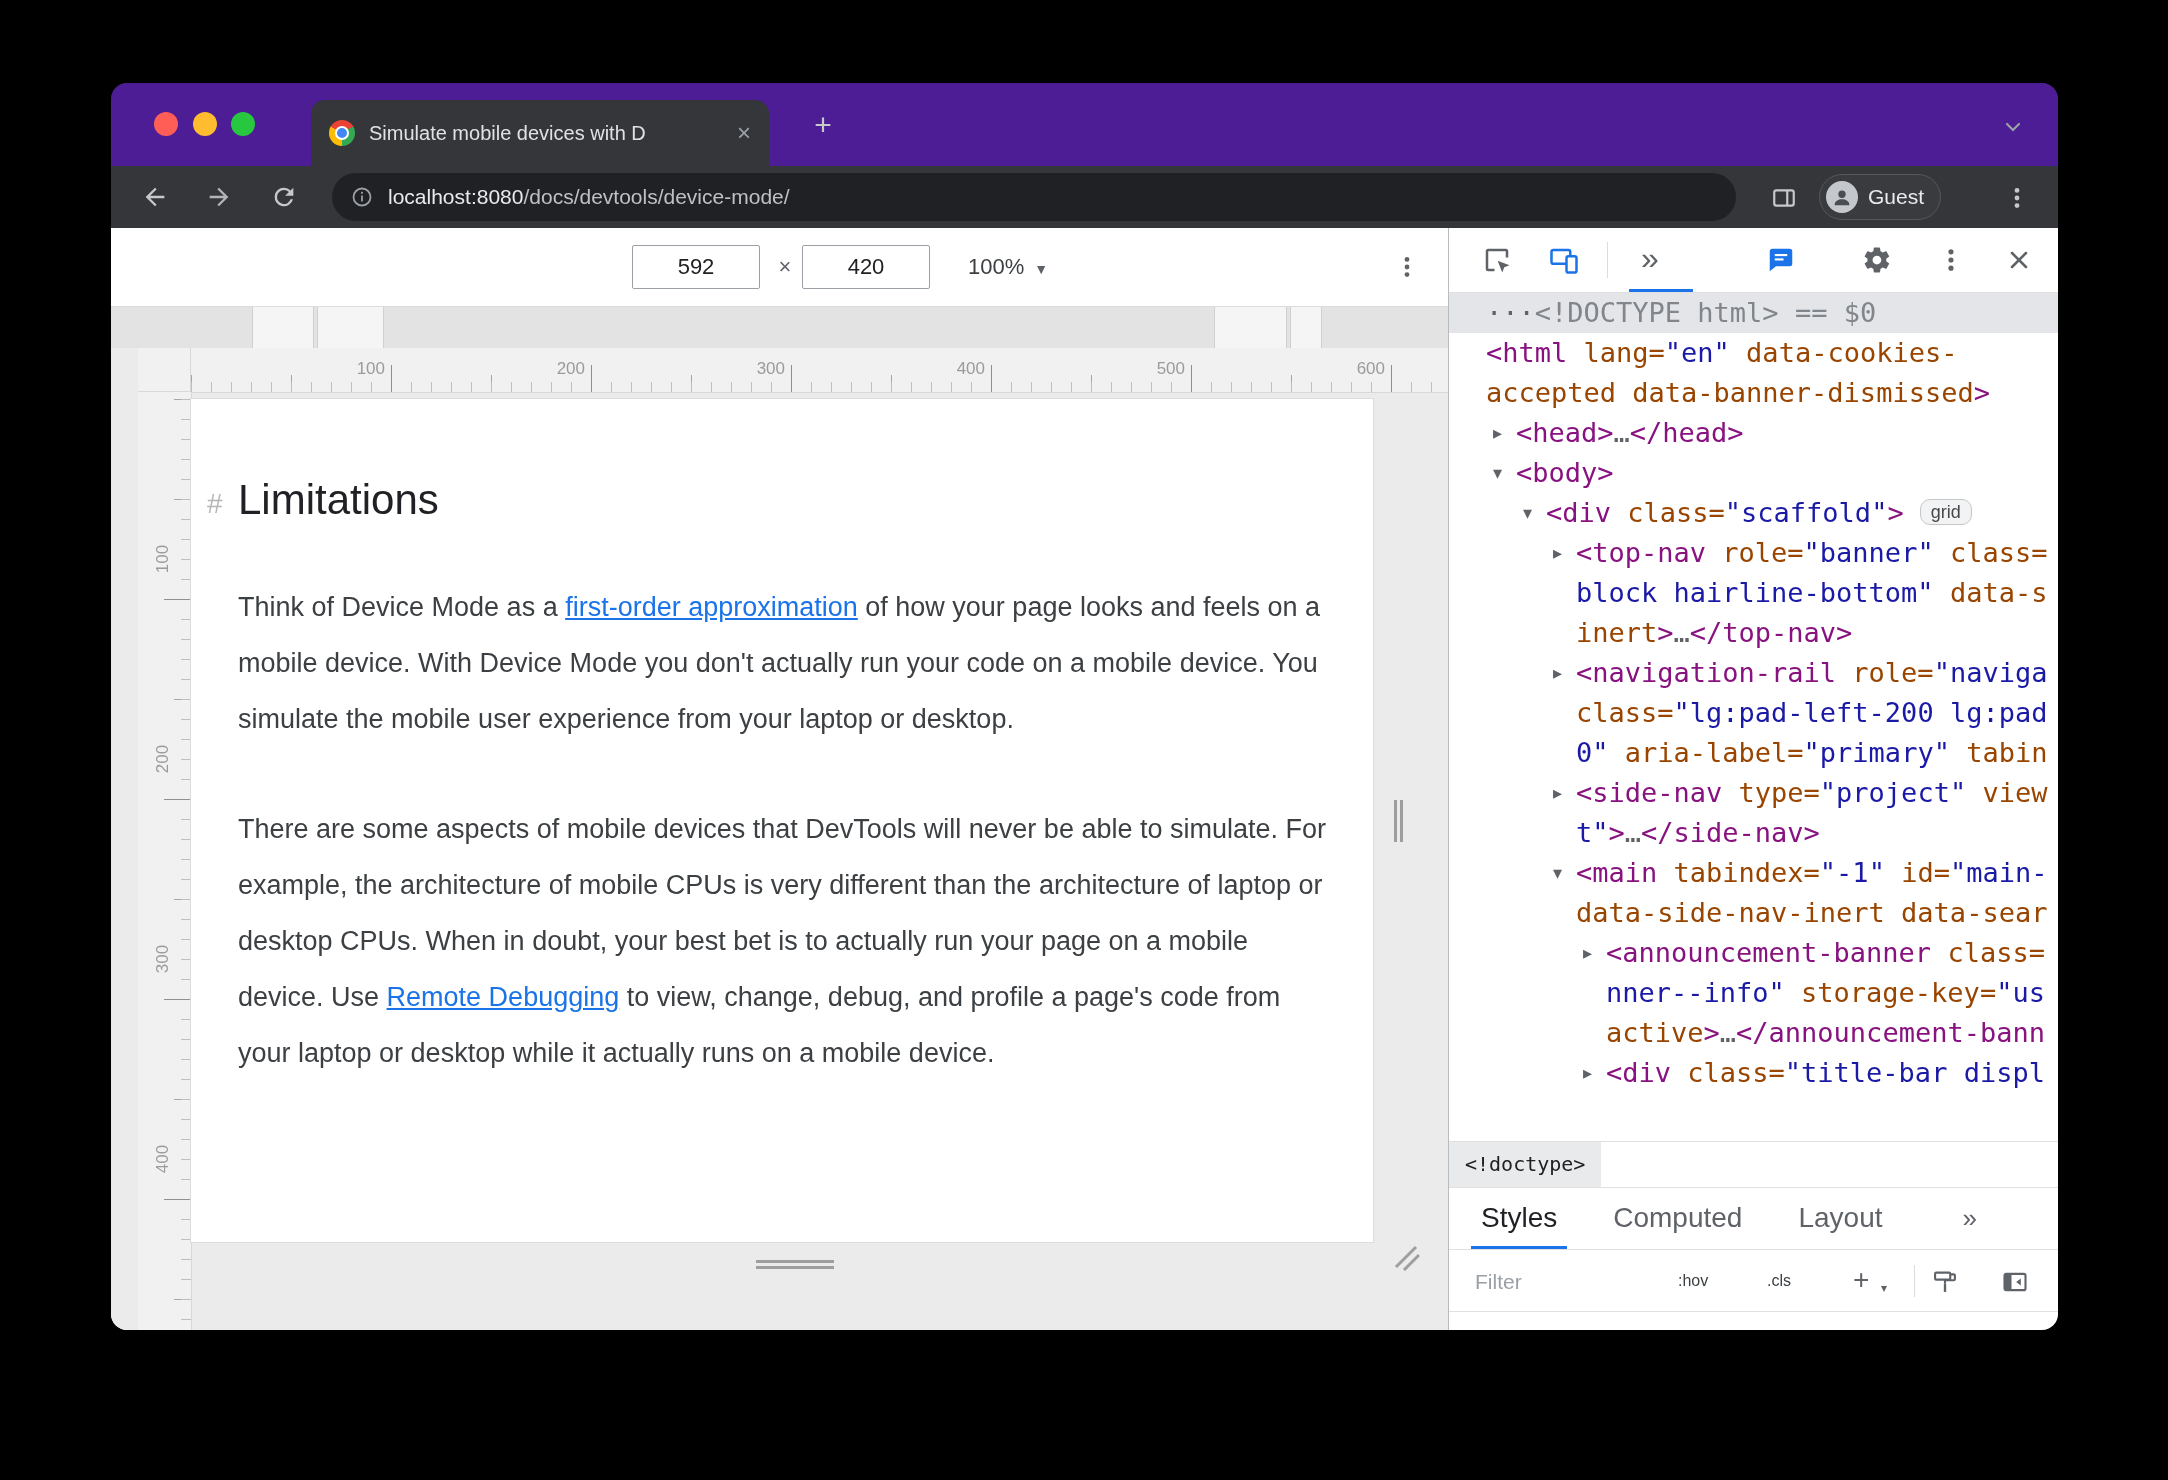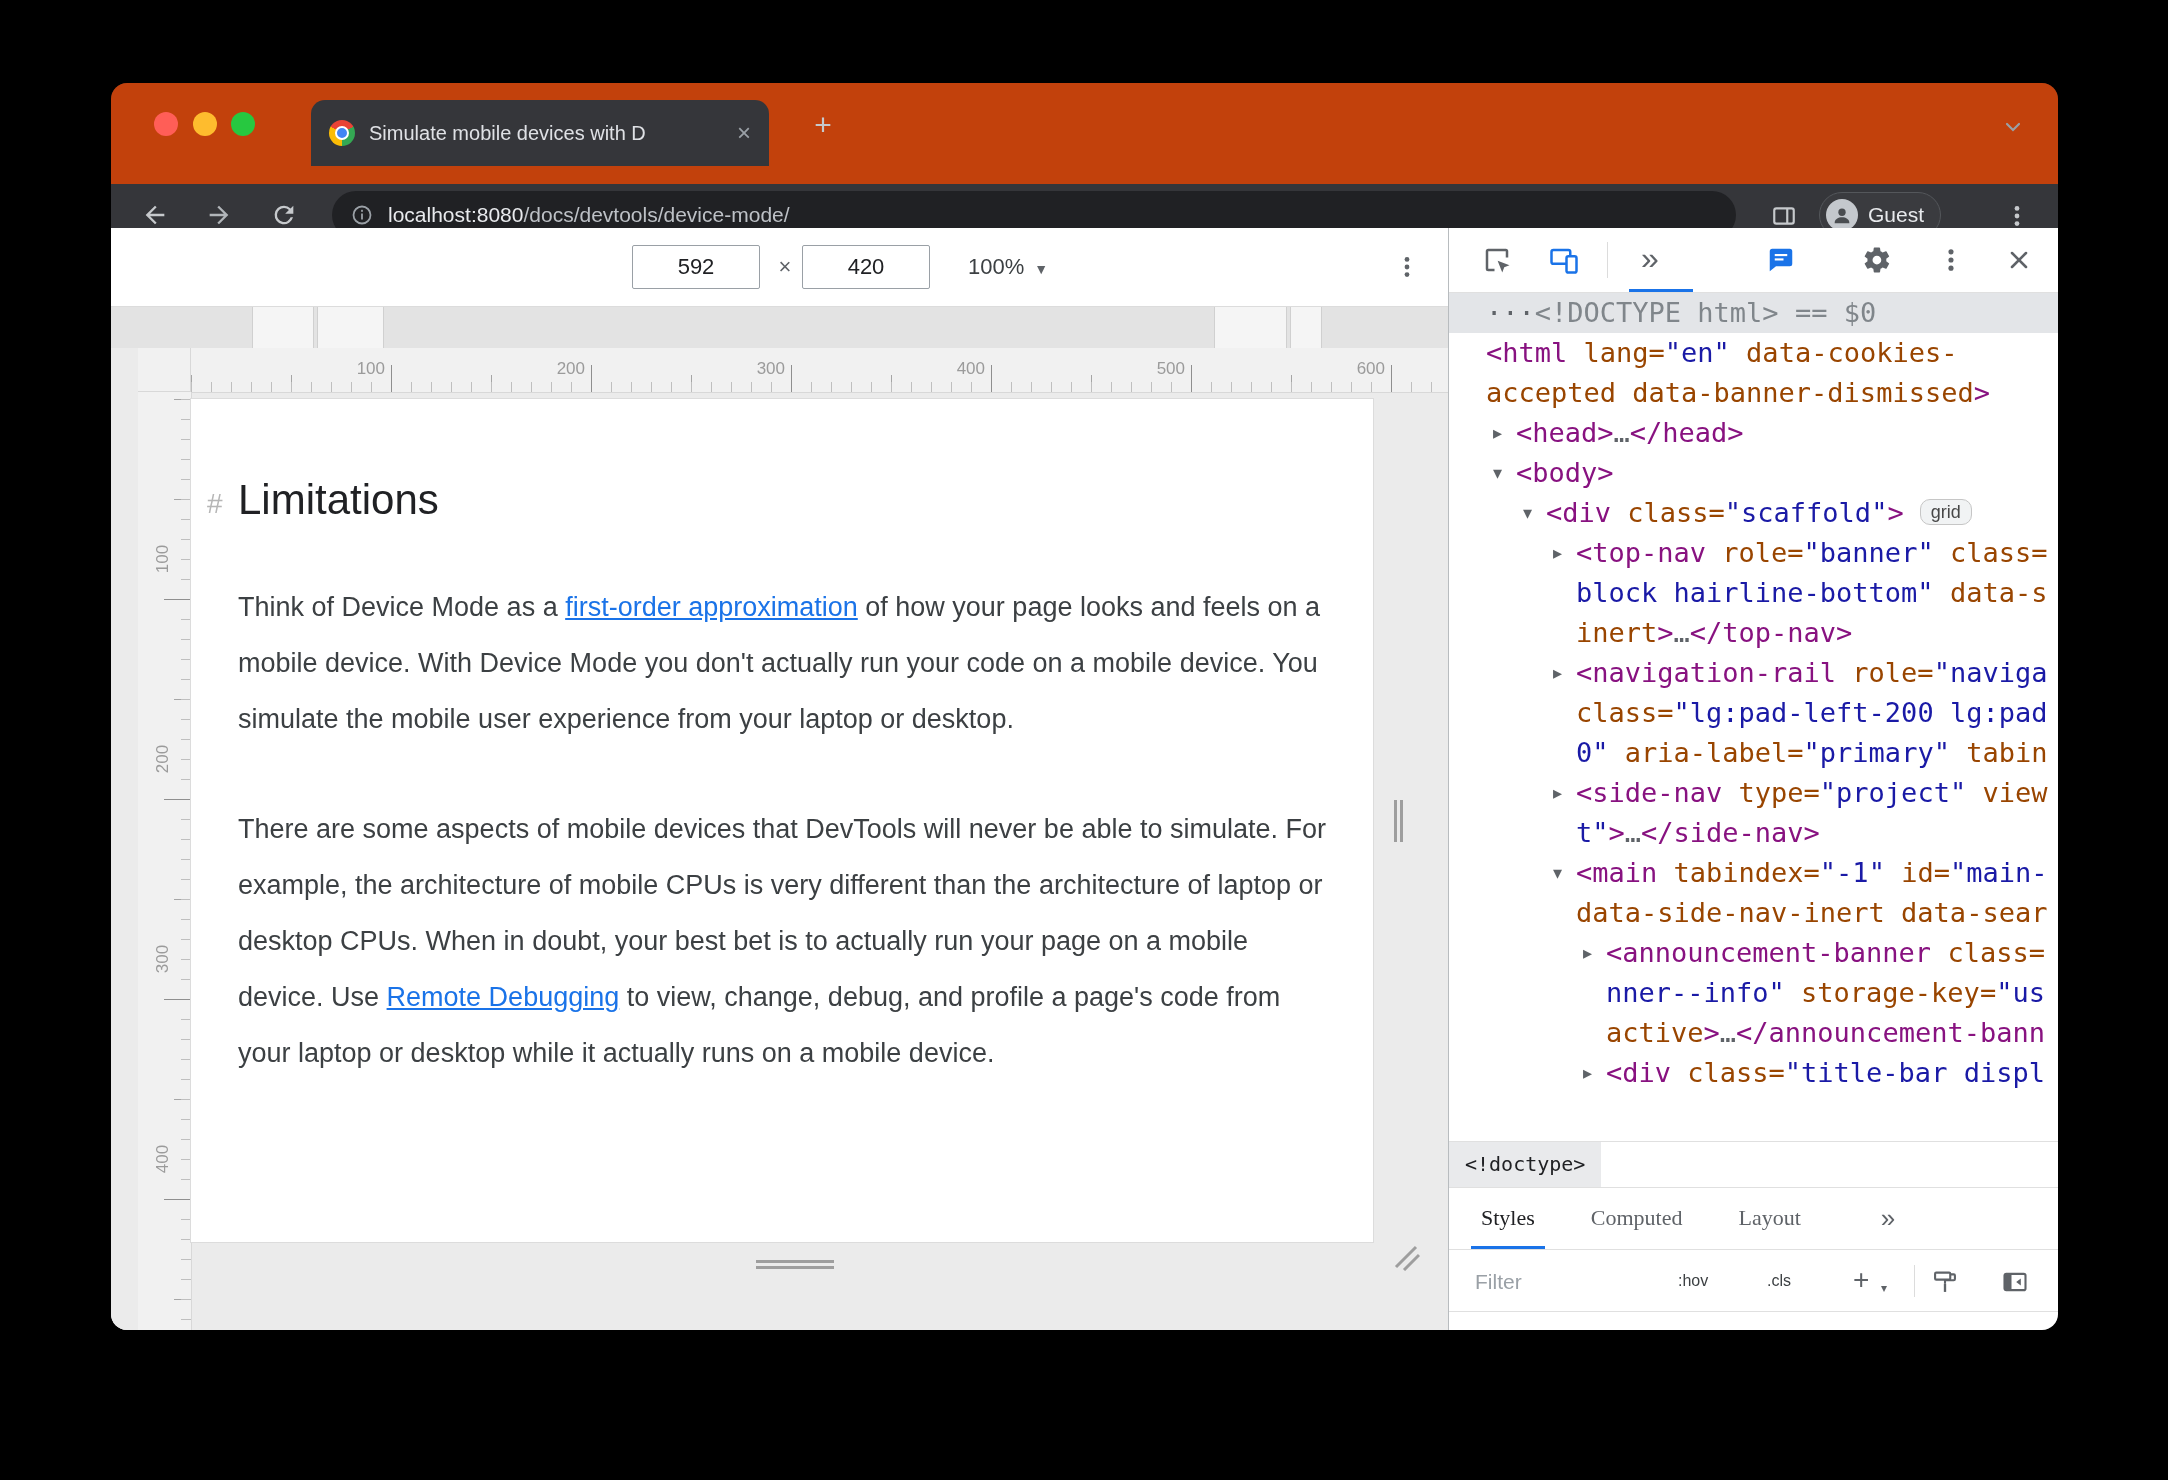--- a/index.html
+++ b/index.html
@@ -2,21 +2,21 @@
 <html><head>
 <meta charset="utf-8">
 <style>
   html,body{margin:0;padding:0;width:2168px;height:1480px;background:#000;overflow:hidden;
     font-family:"Liberation Sans",sans-serif;}
   .stage{position:relative;width:2168px;height:1480px;background:#000;}
   .window{position:absolute;left:111px;top:83px;width:1947px;height:1247px;border-radius:16px;
     overflow:hidden;background:#202124;box-shadow:0 24px 70px rgba(0,0,0,.65);}
 
   
-  .tabstrip{position:relative;height:101px;background:#c2410c;}
+  .tabstrip{position:relative;height:83px;background:#4c1d95;}
   .tl{position:absolute;top:29px;width:24px;height:24px;border-radius:50%;}
   .tl.red{left:43px;background:#ff5e57}.tl.yel{left:82px;background:#febc2e}.tl.grn{left:120px;background:#27c840}
   .tab{position:absolute;left:200px;top:17px;width:458px;height:66px;background:#35363a;
     border-radius:14px 14px 0 0;display:flex;align-items:center;padding:0 18px;box-sizing:border-box;}
   .favicon{position:relative;width:26px;height:26px;border-radius:50%;flex:0 0 26px;
     background:conic-gradient(from -60deg,#ea4335 0 120deg,#34a853 120deg 240deg,#fbbc05 240deg 360deg);}
   .favicon::after{content:"";position:absolute;left:6px;top:6px;width:10px;height:10px;background:#4285f4;
     border:2px solid #fff;border-radius:50%;}
   .tab-title{flex:1;margin-left:14px;font-size:20px;color:#dfe1e5;white-space:nowrap;overflow:hidden;}
   .tab-close{flex:0 0 auto;font-size:24px;color:#9aa0a6;line-height:24px;cursor:default;}
@@ -108,21 +108,21 @@
   .dt-row.sel{background:#e3e5e8;}
   .tw{position:absolute;top:0;font-size:18px;color:#5f6368;line-height:40px;font-family:"Liberation Sans",sans-serif;}
   .c-t{color:#881280}.c-a{color:#994500}.c-v{color:#1a1aa6}.c-g{color:#5f6368}.c-d{color:#80868b}.c-q{color:#80868b}
   .dt-badge{display:inline-block;margin-left:16px;font:18px "Liberation Sans",sans-serif;color:#474747;
     background:#f1f3f4;border:1px solid #c6c6c6;border-radius:10px;padding:1px 10px;line-height:22px;position:relative;top:-4px;}
   .crumbs{position:absolute;left:0;top:913px;right:0;height:45px;border-top:1px solid #e0e0e0;border-bottom:1px solid #e0e0e0;background:#fff;box-sizing:content-box;}
   .crumb-chip{display:inline-block;height:45px;line-height:45px;padding:0 16px;background:#e9eaec;color:#202124;
     font-family:"DejaVu Sans Mono",monospace;font-size:20px;}
   .side-tabs{position:absolute;left:0;top:959px;right:0;height:63px;border-bottom:1px solid #e0e0e0;
     display:flex;align-items:center;padding-left:32px;gap:56px;box-sizing:border-box;}
-  .side-tab{font-size:22px;color:#5f6368;height:100%;display:flex;align-items:center;position:relative;font-family:Liberation Serif, serif;}
+  .side-tab{font-size:28px;color:#5f6368;height:100%;display:flex;align-items:center;position:relative;}
   .side-tab.active{color:#202124;}
   .side-tab.active::after{content:"";position:absolute;left:-10px;right:-10px;bottom:0;height:3px;background:#1a73e8;}
   .tabs-more{font-size:26px;color:#5f6368;margin-left:24px;}
   .styles-bar{position:absolute;left:0;top:1023px;right:0;height:60px;border-bottom:1px solid #e0e0e0;}
   .filter-input{position:absolute;left:24px;top:12px;width:150px;height:36px;border:none;outline:none;
     font-size:21px;color:#202124;font-family:"Liberation Sans",sans-serif;}
   .filter-input::placeholder{color:#9aa0a6;}
   .sb-item{position:absolute;top:0;height:60px;line-height:60px;font-size:16px;color:#3c4043;}
   .sb-plus{position:absolute;left:404px;top:0;height:60px;line-height:58px;font-size:28px;color:#5f6368;}
   .plus-caret{position:absolute;left:432px;top:30px;font-size:12px;color:#5f6368;}

